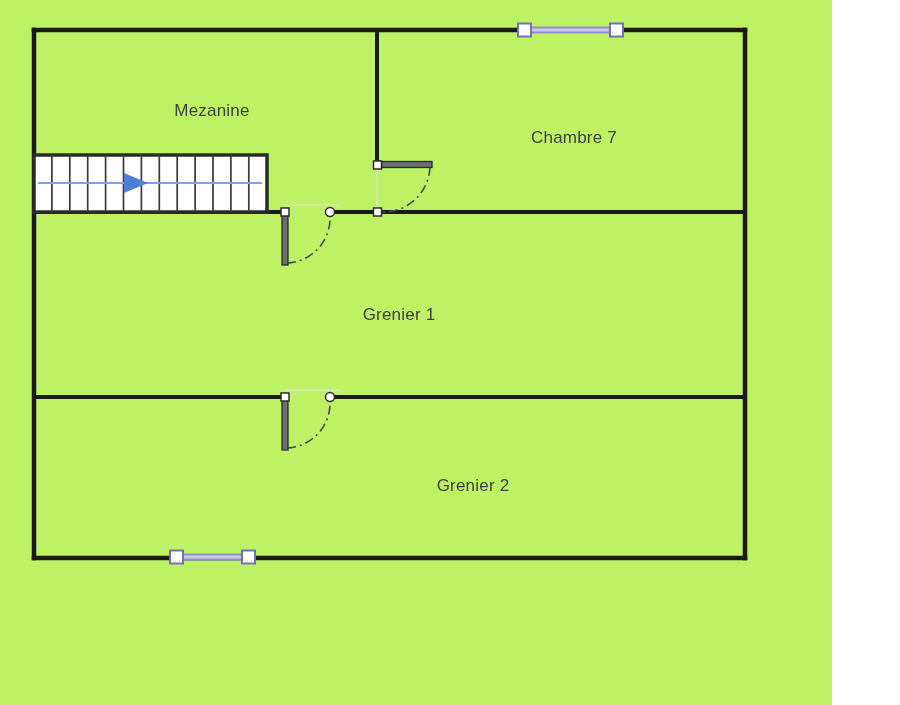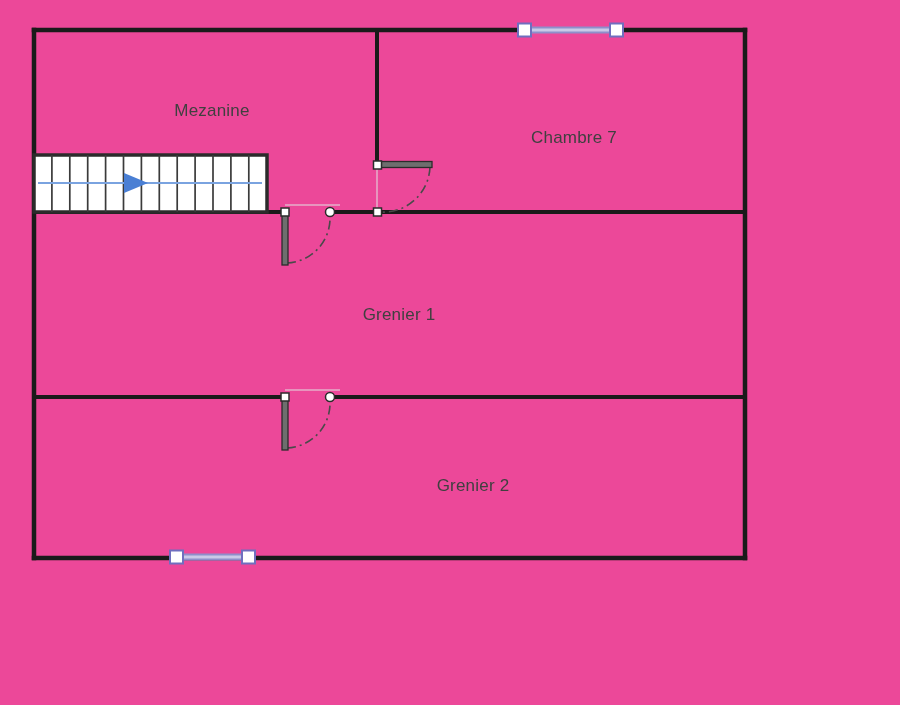--- a/index.html
+++ b/index.html
@@ -8,23 +8,23 @@
     background: #ffffff;
   }
   body {
     width: 900px;
     height: 705px;
     font-family: "Liberation Sans", sans-serif;
     overflow: hidden;
   }
   #plan-root {
     position: relative;
-    width: 900px;
+    width: 832px;
     height: 705px;
-    background: #ec4899;
+    background: #bef264;
   }
   #floorplan-svg {
     position: absolute;
     top: 0;
     left: 0;
     width: 900px;
     height: 705px;
     display: block;
   }
   .room-label {

